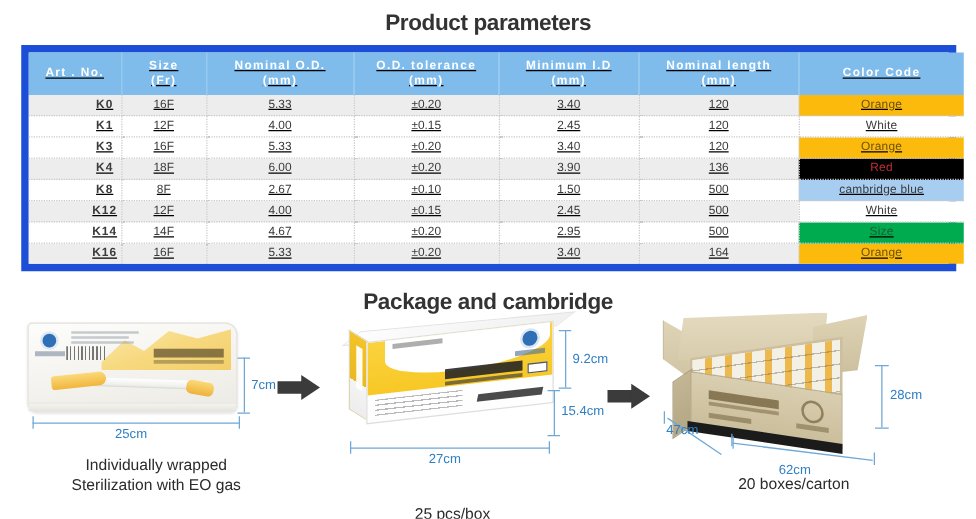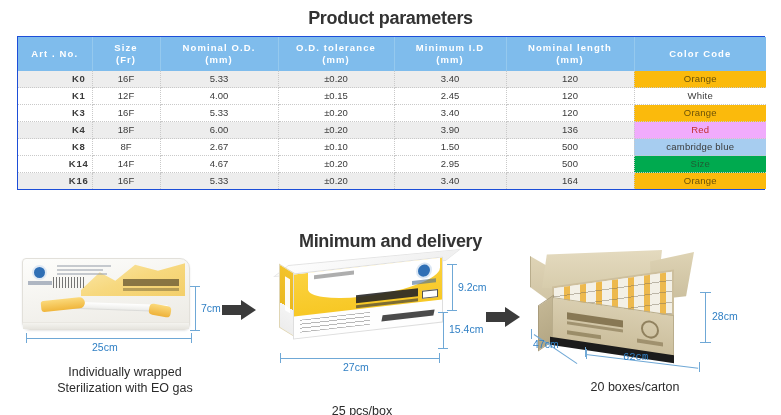--- a/index.html
+++ b/index.html
@@ -22,22 +22,23 @@
     letter-spacing: -0.3px;
   }
   #title-parameters { top: 8px; }
   #title-package    { top: 231px; }
 
   
   .table-wrap {
     position: absolute;
     left: 17px; top: 36px;
     width: 748px;
-    border: 1px solid #1d4ed8;
+    border: 6px solid #1d4ed8;
     background: #ffffff;
+    text-decoration: underline;
   }
   table.params {
     width: 100%;
     border-collapse: collapse;
     table-layout: fixed;
   }
   table.params th {
     background: #7FBCEC;
     color: #ffffff;
     font-size: 9.5px;
@@ -408,31 +409,40 @@
             <td>120</td>
             <td class="color-cell" style="background: rgb(251, 186, 12); color: rgb(107, 82, 8);">Orange</td>
           </tr>
           <tr class="row-alt">
             <td class="art">K4</td>
             <td>18F</td>
             <td>6.00</td>
             <td>±0.20</td>
             <td>3.90</td>
             <td>136</td>
-            <td class="color-cell" style="background: #f0abfc; color: rgb(194, 48, 48);">Red</td>
+            <td class="color-cell" style="background: #000000; color: rgb(194, 48, 48);">Red</td>
           </tr>
           <tr class="row-plain">
             <td class="art">K8</td>
             <td>8F</td>
             <td>2.67</td>
             <td>±0.10</td>
             <td>1.50</td>
             <td>500</td>
             <td class="color-cell" style="background: rgb(167, 205, 240); color: rgb(58, 58, 58);">cambridge blue</td>
           </tr>
+          <tr class="row-alt">
+            <td class="art">K12</td>
+            <td>12F</td>
+            <td>4.00</td>
+            <td>±0.15</td>
+            <td>2.45</td>
+            <td>500</td>
+            <td class="color-cell" style="background: rgb(255, 255, 255); color: rgb(58, 58, 58);">White</td>
+          </tr>
           <tr class="row-plain">
             <td class="art">K14</td>
             <td>14F</td>
             <td>4.67</td>
             <td>±0.20</td>
             <td>2.95</td>
             <td>500</td>
             <td class="color-cell" style="background: rgb(0, 170, 79); color: rgb(31, 92, 51);">Size</td>
           </tr>
           <tr class="row-alt">
@@ -441,21 +451,21 @@
             <td>5.33</td>
             <td>±0.20</td>
             <td>3.40</td>
             <td>164</td>
             <td class="color-cell" style="background: rgb(251, 186, 12); color: rgb(107, 82, 8);">Orange</td>
           </tr>
         </tbody>
     </table>
   </div>
 
-  <div class="section-title" id="title-package">Minimum and delivery</div>
+  <div class="section-title" id="title-package">Package and cambridge</div>
 
   <div class="pkg-area">
 
     <div class="pouch">
       <div class="bag">
         <div class="yellow-blob"></div>
         <div class="logo"></div>
         <div class="logo-text"></div>
         <div class="txtline" style="left:34px;top:6px;width:54px;"></div>
         <div class="txtline" style="left:34px;top:10px;width:46px;"></div>
@@ -553,21 +563,21 @@
     </div>
 
     <div class="dim-line v" style="left:705px;top:42px;height:50px;"></div>
     <div class="tick" style="left:700px;top:42px;width:11px;height:1px;"></div>
     <div class="tick" style="left:700px;top:92px;width:11px;height:1px;"></div>
     <div class="dim-label" style="left:712px;top:60px;">28cm</div>
 
     <div class="dim-line h" style="left:586px;top:104px;width:113px;transform:rotate(7deg);transform-origin:left center;"></div>
     <div class="tick" style="left:586px;top:99px;width:1px;height:10px;"></div>
     <div class="tick" style="left:699px;top:112px;width:1px;height:10px;"></div>
-    <div class="dim-label" style="left:623px;top:101px;font-family:Liberation Mono, monospace;">62cm</div>
+    <div class="dim-label" style="left:623px;top:120px;">62cm</div>
 
     <div class="dim-line h" style="left:534px;top:84px;width:52px;transform:rotate(34deg);transform-origin:left center;"></div>
     <div class="tick" style="left:531px;top:79px;width:1px;height:10px;"></div>
     <div class="tick" style="left:585px;top:97px;width:1px;height:10px;"></div>
     <div class="dim-label" style="left:533px;top:88px;">47cm</div>
 
     <div class="caption" style="left:505px;top:129px;">
       <div>20  boxes/carton</div>
     </div>
 

